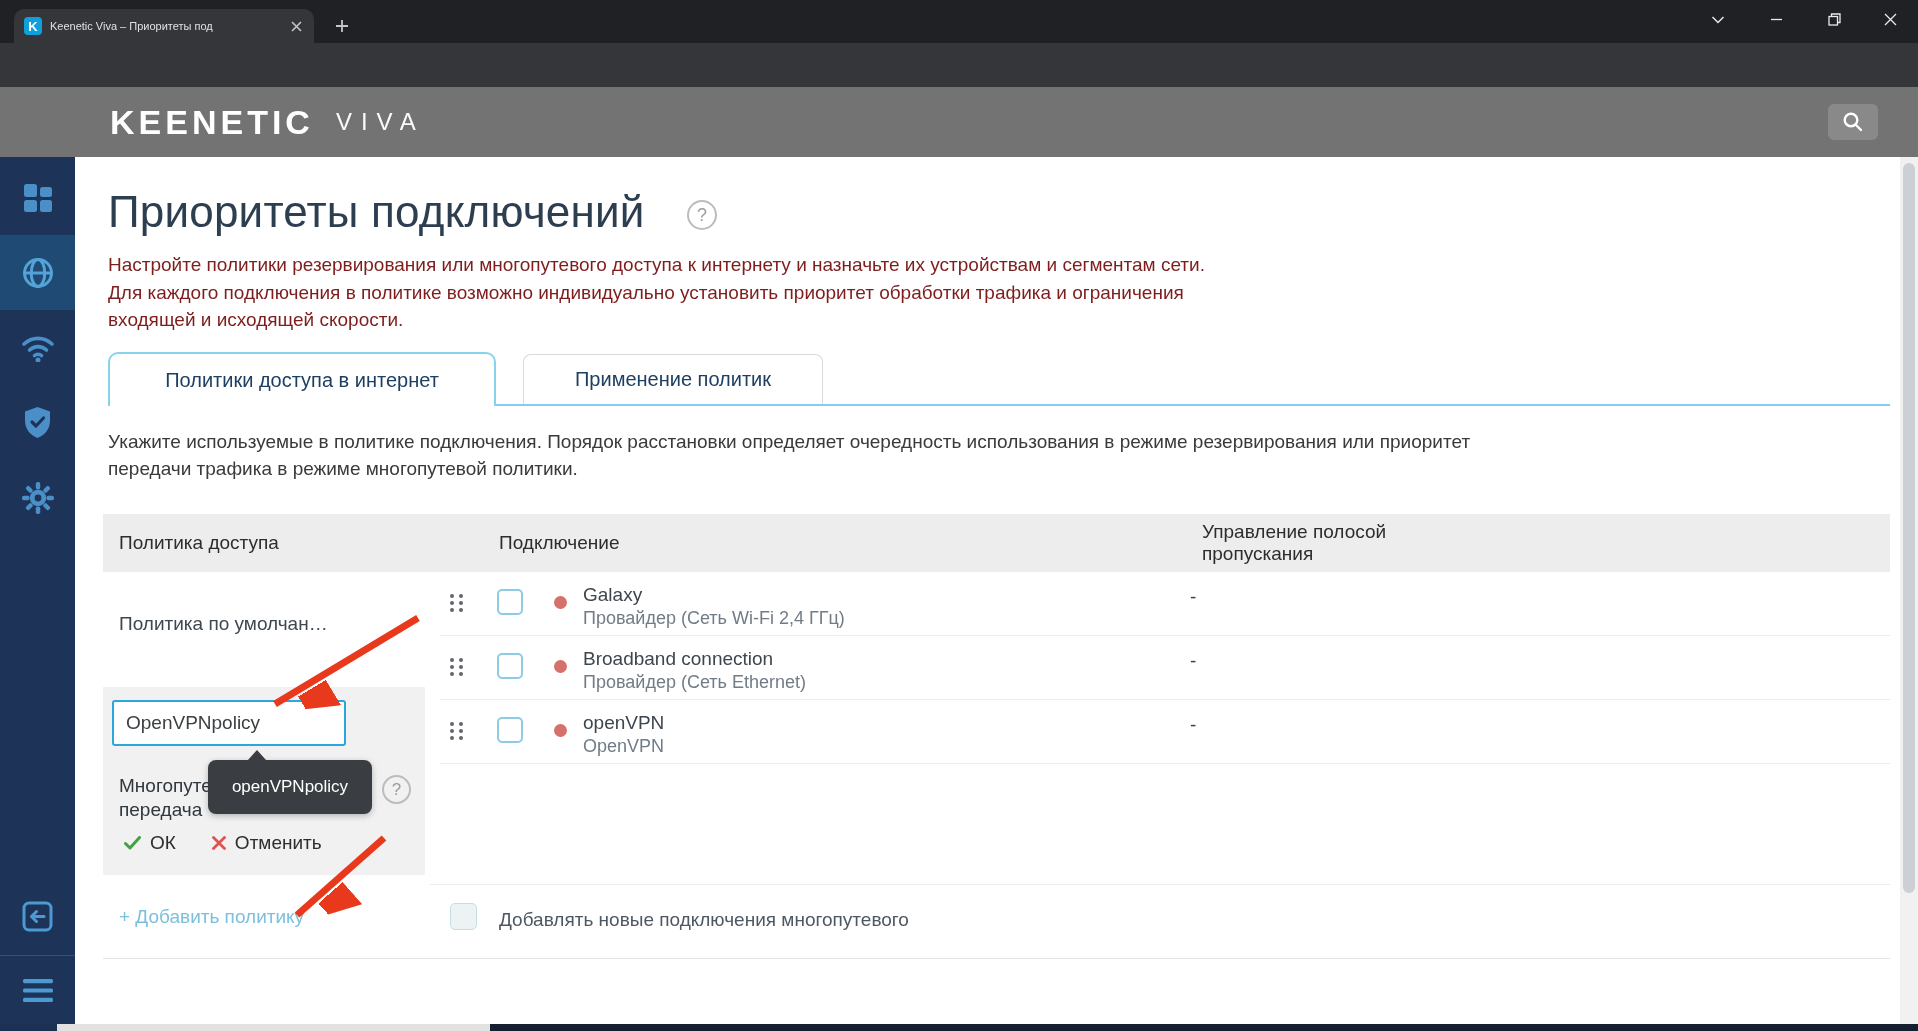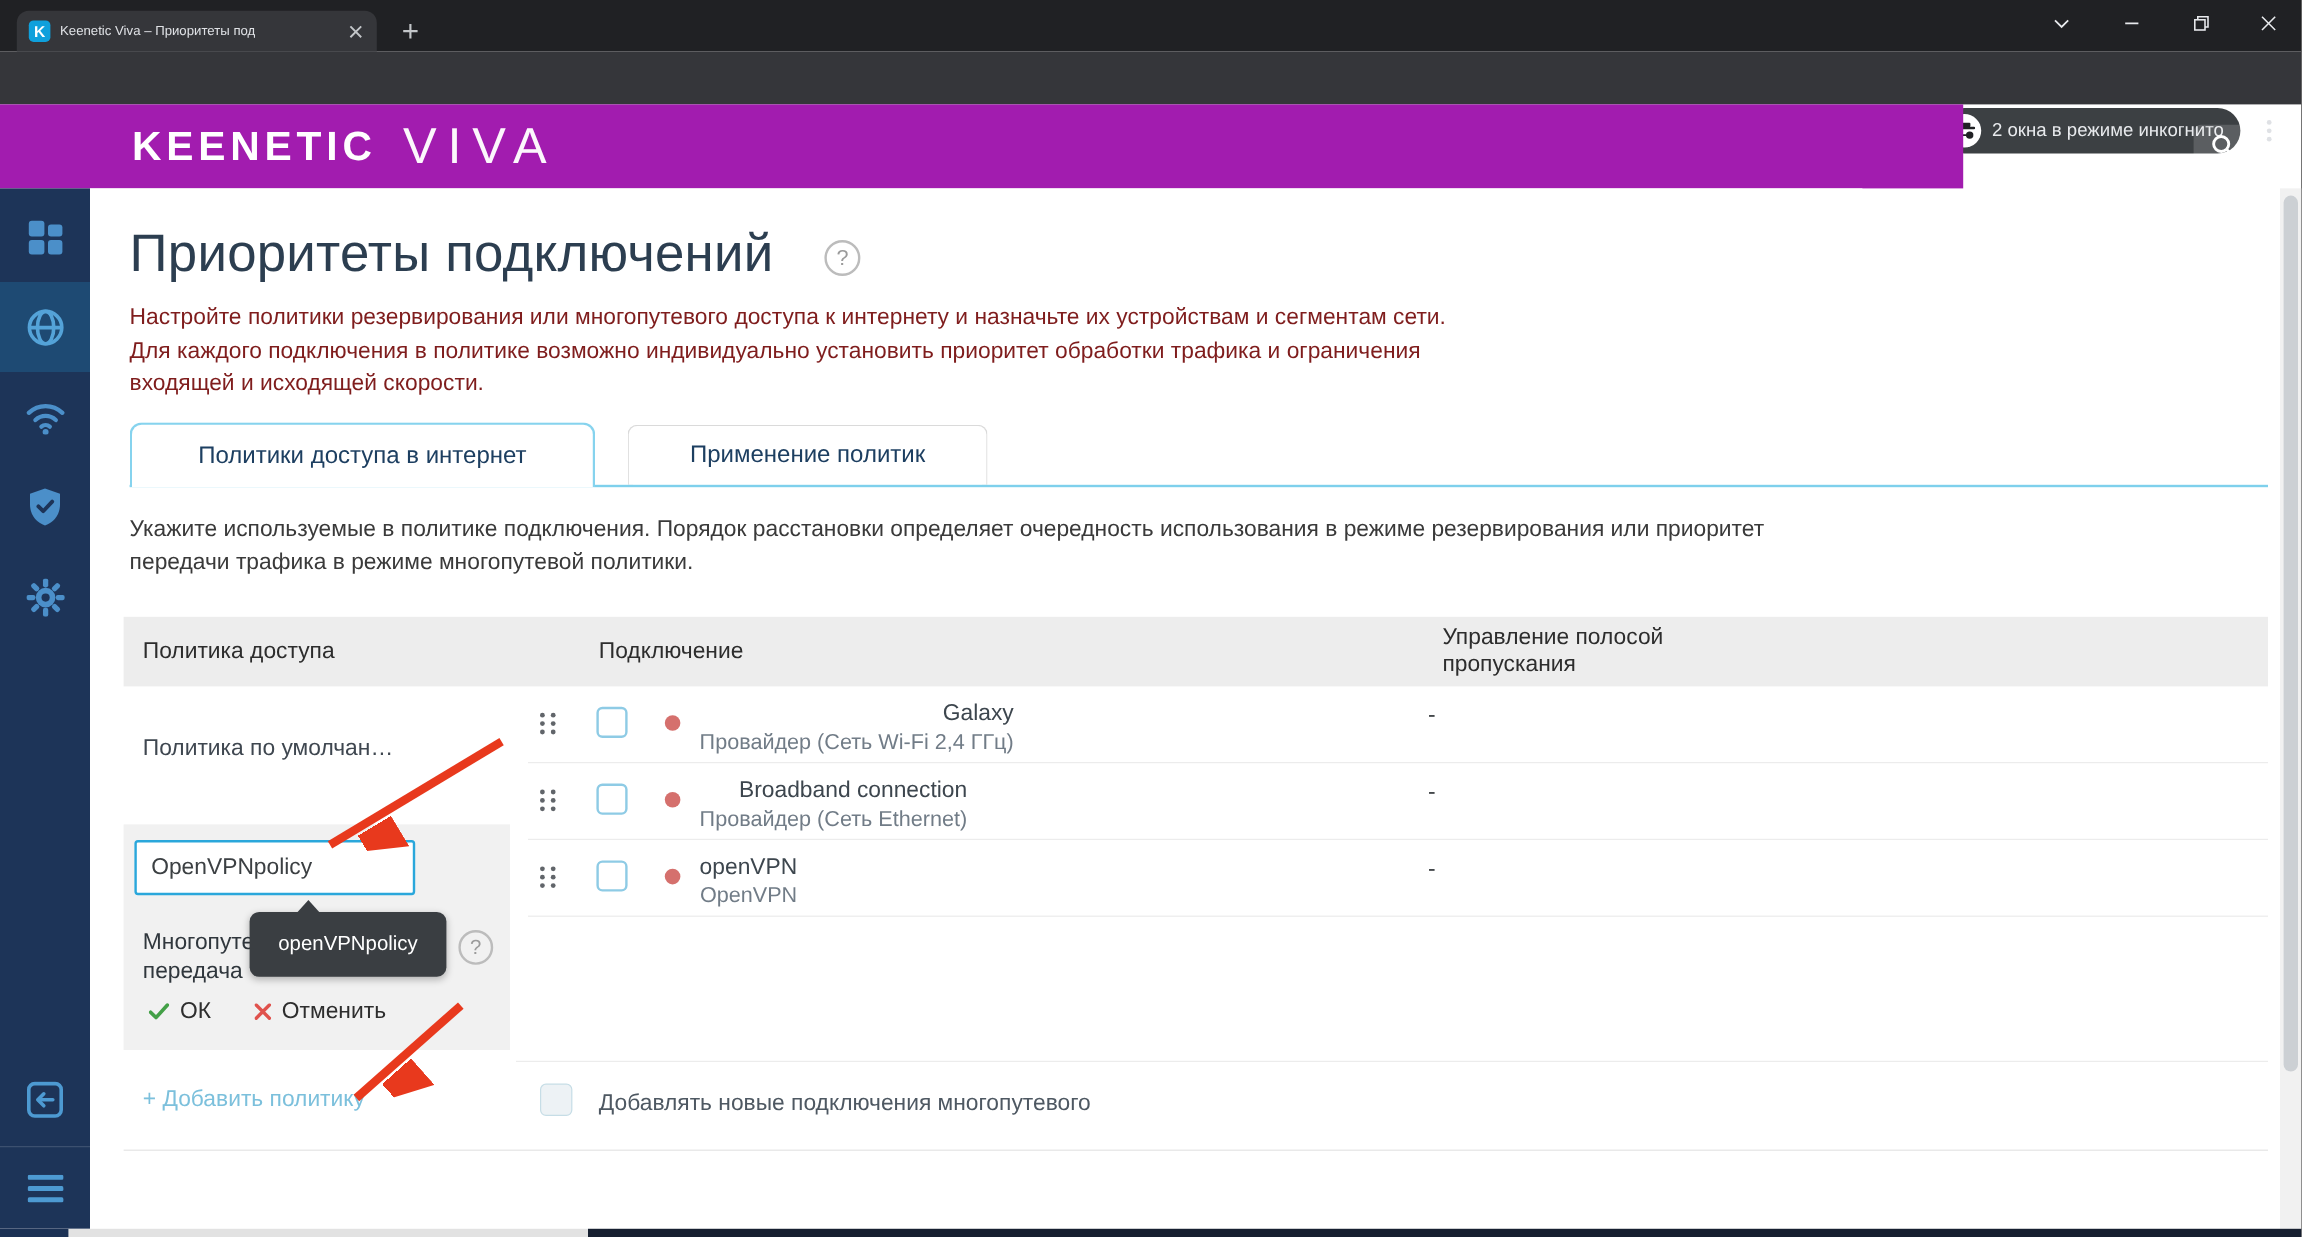--- a/index.html
+++ b/index.html
@@ -31,24 +31,24 @@
   .panelicon{position:absolute;left:1586px;top:54px;width:20px;height:17px;border:2px solid #dfe1e5;border-radius:4px;}
   .panelicon:after{content:"";position:absolute;right:1px;top:1px;bottom:1px;width:9px;background:#dfe1e5;border-radius:1px;}
   .incog{position:absolute;left:1618px;top:47px;height:38px;border-radius:19px;background:#3c4043;
          display:flex;align-items:center;padding:0 14px 0 5px;gap:9px;}
   .incog-circle{width:28px;height:28px;border-radius:50%;background:#fff;display:flex;align-items:center;justify-content:center;}
   .incog-label{color:#e8eaed;font-size:15.5px;white-space:nowrap;}
   .kebab{position:absolute;left:1882px;top:52px;width:18px;height:28px;display:flex;flex-direction:column;align-items:center;gap:3px;justify-content:center;}
   .kebab i{width:4px;height:4px;border-radius:50%;background:#dfe1e5;}
 
   
-  .appheader{position:absolute;left:0;top:87px;width:1636px;height:70px;background:#a21caf;}
+  .appheader{position:absolute;left:0;top:87px;width:1918px;height:70px;background:#737373;}
   .logo{position:absolute;left:110px;top:0;height:70px;display:flex;align-items:center;color:#fff;}
   .logo .brand{font-size:34px;font-weight:bold;letter-spacing:4px;}
-  .logo .model{font-size:42px;font-weight:normal;letter-spacing:9px;margin-left:22px;opacity:.97;}
+  .logo .model{font-size:24px;font-weight:normal;letter-spacing:9px;margin-left:22px;opacity:.97;}
   .searchbtn{position:absolute;left:1828px;top:17px;width:50px;height:36px;border-radius:6px;background:rgba(255,255,255,.16);
              display:flex;align-items:center;justify-content:center;}
 
   
   .sidebar{position:absolute;left:0;top:157px;width:75px;height:867px;background:#1d3458;}
   .sitem{width:75px;height:75px;display:flex;align-items:center;justify-content:center;}
   .sitem.active{background:#1e4a73;}
   .side-bottom{position:absolute;left:0;bottom:0;width:75px;}
   .sitem.menu{height:68px;border-top:1px solid rgba(255,255,255,.14);}
 
@@ -77,21 +77,21 @@
       font-size:20px;color:#1d3f61;box-sizing:border-box;}
   .tabline{position:absolute;left:33px;top:247px;width:1782px;height:2px;background:#7ed0ec;z-index:2;}
 
   
   .thead{position:absolute;left:28px;top:357px;width:1787px;height:58px;background:#ededed;}
   .th{position:absolute;font-size:19px;color:#2d2d2d;top:0;height:58px;display:flex;align-items:center;}
   .th.c1{left:16px;} .th.c2{left:396px;}
   .th.c3{left:1087px;width:260px;line-height:22px;align-items:center;margin-left:12px;}
 
   .connrows{position:absolute;left:365px;top:415px;width:1450px;}
-  .connrow{position:relative;height:63px;border-bottom:1px solid #ececec;text-align:right;}
+  .connrow{position:relative;height:63px;border-bottom:1px solid #ececec;}
   .draghandle{position:absolute;left:10px;top:22px;width:13px;height:20px;display:grid;
       grid-template-columns:4px 4px;grid-auto-rows:4px;column-gap:5px;row-gap:3px;}
   .draghandle i{width:4px;height:4px;border-radius:50%;background:#61656a;}
   .cbox{position:absolute;left:57px;top:17px;width:26px;height:26px;border:2px solid #8ecbe5;border-radius:5px;background:#fff;box-sizing:border-box;}
   .statusdot{position:absolute;left:114px;top:24px;width:13px;height:13px;border-radius:50%;background:#d5706d;}
   .cname{position:absolute;left:143px;top:11px;font-size:19px;line-height:24px;color:#3d464e;}
   .csub{font-size:18px;line-height:23px;color:#717c87;}
   .cdash{position:absolute;left:750px;top:13px;font-size:19px;line-height:24px;color:#3c4043;}
 
   .pol-default{position:absolute;left:44px;top:455px;width:290px;font-size:19px;line-height:24px;color:#3f4750;}

